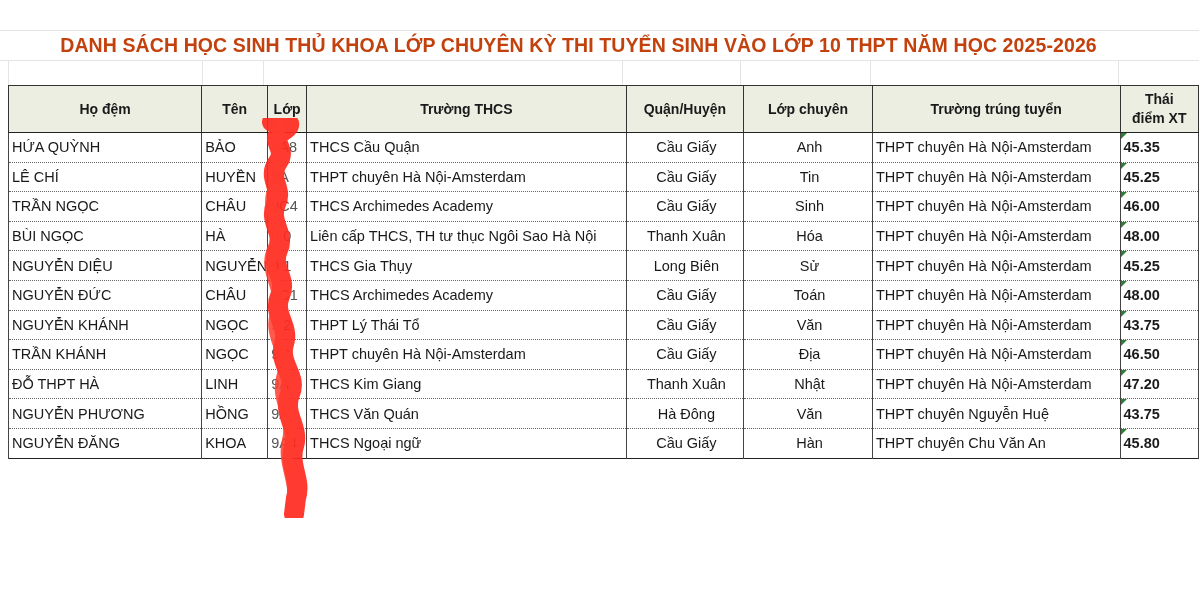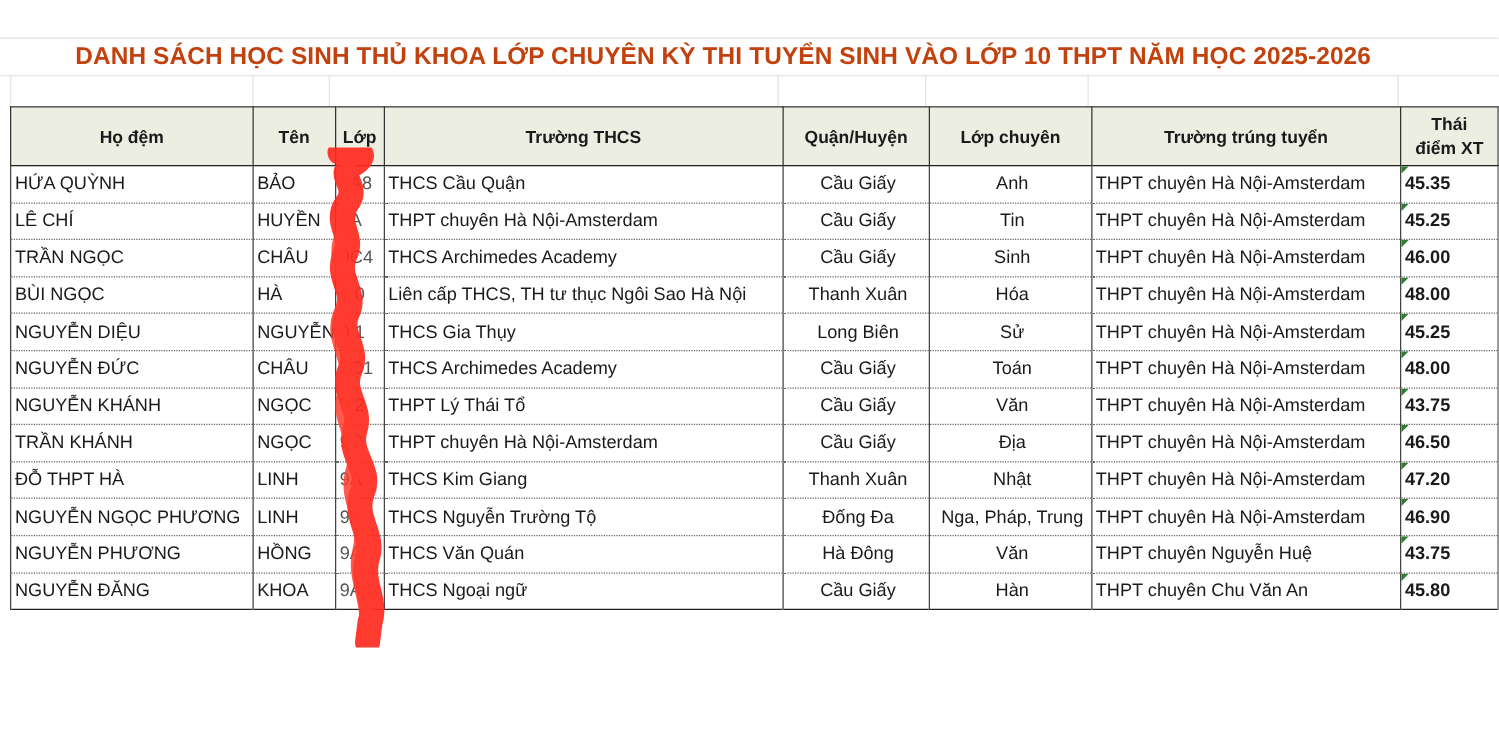--- a/index.html
+++ b/index.html
@@ -159,30 +159,20 @@
           <td class="name-col">ĐỖ THPT HÀ</td>
           <td class="ten-col">LINH</td>
           <td class="lop">9A</td>
           <td>THCS Kim Giang</td>
           <td class="c">Thanh Xuân</td>
           <td class="c">Nhật</td>
           <td>THPT chuyên Hà Nội-Amsterdam</td>
           <td class="score">47.20</td>
         </tr>
         <tr>
-          <td class="name-col">NGUYỄN NGỌC PHƯƠNG</td>
-          <td class="ten-col">LINH</td>
-          <td class="lop">9A</td>
-          <td>THCS Nguyễn Trường Tộ</td>
-          <td class="c">Đống Đa</td>
-          <td class="c">Nga, Pháp, Trung</td>
-          <td>THPT chuyên Hà Nội-Amsterdam</td>
-          <td class="score">46.90</td>
-        </tr>
-        <tr>
           <td class="name-col">NGUYỄN PHƯƠNG</td>
           <td class="ten-col">HỒNG</td>
           <td class="lop">9A</td>
           <td>THCS Văn Quán</td>
           <td class="c">Hà Đông</td>
           <td class="c">Văn</td>
           <td>THPT chuyên Nguyễn Huệ</td>
           <td class="score">43.75</td>
         </tr>
         <tr>

